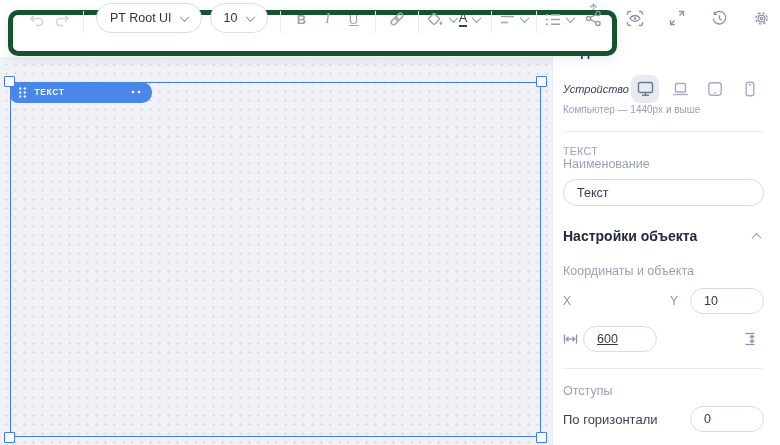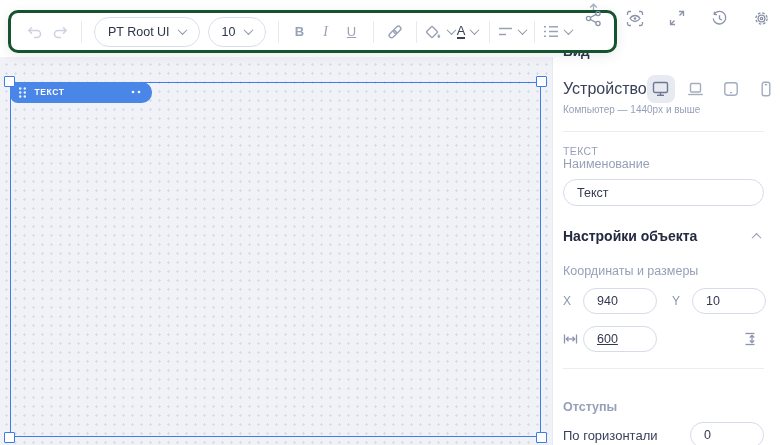--- a/index.html
+++ b/index.html
@@ -31,23 +31,23 @@
     background:#4a86e8; border-radius:0 10px 10px 8px; z-index:3;
     display:flex; align-items:center; padding:0 10px 0 8px; color:#fff;
   }
   .block-bar .label {
     font-size:8.5px; font-weight:bold; letter-spacing:0.6px; margin-left:8px;
   }
   .block-bar .more { margin-left:auto; display:flex; }
   
   .toolbar {
     position:absolute; left:8px; top:10px; width:609px; height:43px;
-    background:#ffffff; border:3px solid #14532d; border-radius:10px;
+    background:#ffffff; border:5px solid #14532d; border-radius:10px;
     box-shadow:0 3px 12px rgba(45,63,105,0.10);
-    display:flex; align-items:center; padding:18px 10px; z-index:20;
+    display:flex; align-items:flex-end; padding:18px 10px; z-index:20;
   }
   .tbtn {
     background:none; border:none; display:flex; align-items:center; justify-content:center;
     height:28px; min-width:26px; cursor:pointer; color:#99a2b6; gap:6px;
   }
   .tbtn.disabled { color:#ccd3e0; }
   .tdiv { width:1px; height:22px; background:#e6e9f1; margin:0 8px; flex:none; }
   .pill {
     display:flex; align-items:center; gap:9px; border:1px solid #d8deeb;
     border-radius:16px; height:30px; padding:0 13px; background:#fff;
@@ -68,32 +68,32 @@
   }
   .topbar .tbtn { color:#8b93a8; }
   .uparrow { position:absolute; left:588px; top:2px; z-index:15; color:#a9b1c4; }
   
   .panel {
     position:absolute; left:554px; top:0; width:226px; height:445px;
     background:#ffffff; padding:44px 16px 0 9px; z-index:5;
   }
   .view-title { font-size:13.5px; font-weight:bold; color:#2b3248; }
   .device-row { display:flex; align-items:center; margin-top:16px; }
-  .device-label { font-size:16px; color:#39415a; }
+  .device-label { font-size:11px; color:#39415a;font-style:italic; }
   .dev-icons { margin-left:auto; display:flex; align-items:center; gap:7px; }
   .dev-btn {
     width:28px; height:28px; display:flex; align-items:center; justify-content:center;
     border:none; background:none; border-radius:8px; color:#a3abc0; cursor:pointer;
   }
   .dev-btn.sel { background:#e7eaf1; color:#6e7790; }
   .hint { font-size:10px; color:#97a0b8; margin-top:1px; }
   .pdiv { border:none; border-top:1px solid #e9edf4; margin:16px 0 0 0; }
   .sec-type { font-size:10.5px; color:#97a0b8; letter-spacing:0.4px; margin-top:13px; }
   .sub-label { font-size:12.5px; color:#97a0b8; }
-  .mt13{} .mt20{margin-top:20px;} .mt15{margin-top:31px;font-weight:bold;}
+  .mt13{} .mt20{margin-top:20px;} .mt15{margin-top:15px;}
   .inp {
     border:1px solid #d5dbe9; border-radius:14px; height:27px; width:100%;
     font-family:"Liberation Sans", sans-serif; font-size:12.5px; color:#333a50;
     padding:0 10px 0 13px; background:#fff; outline:none; margin-top:8px;
   }
   .settings-head {
     display:flex; align-items:center; margin-top:22px; cursor:pointer;gap:19px;
   }
   .settings-head .t { font-size:14px; font-weight:bold; color:#232a40; }
   .settings-head .chv { margin-left:auto; margin-right:4px; }
@@ -193,25 +193,24 @@
 
   <div class="sec-type">ТЕКСТ</div>
   <div class="sub-label mt13">Наименование</div>
   <input class="inp" type="text" value="Текст" style="">
 
   <div class="settings-head">
     <span class="t">Настройки объекта</span>
     <span class="chv chv-up"></span>
   </div>
 
-  <div class="sub-label mt20">Координаты и размеры</div>
+  <div class="sub-label mt20">Координаты и объекта</div>
 
   <div class="crow">
     <span class="clab">X</span>
-    <input class="sinp" type="text" value="940" style="">
     <span class="gap"></span>
     <span class="clab">Y</span>
     <input class="sinp" type="text" value="10" style="">
   </div>
   <div class="crow">
     <span class="cico">
       <svg width="15" height="12" viewBox="0 0 15 12" fill="none" stroke="currentColor" stroke-width="1.3">
         <path d="M1.5 1.5 v9"></path>
           <path d="M13.5 1.5 v9"></path>
         <path d="M3.5 6 h8"></path>

